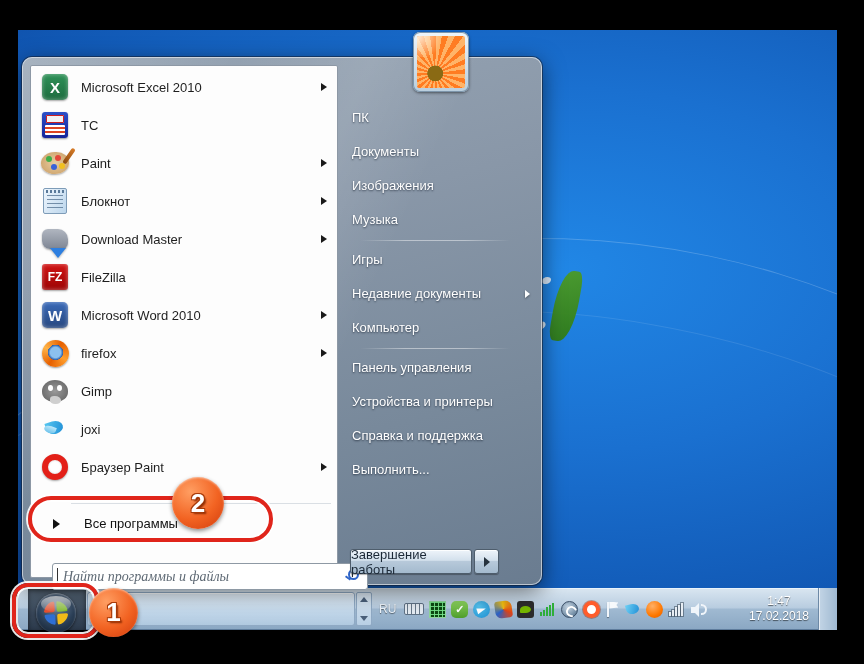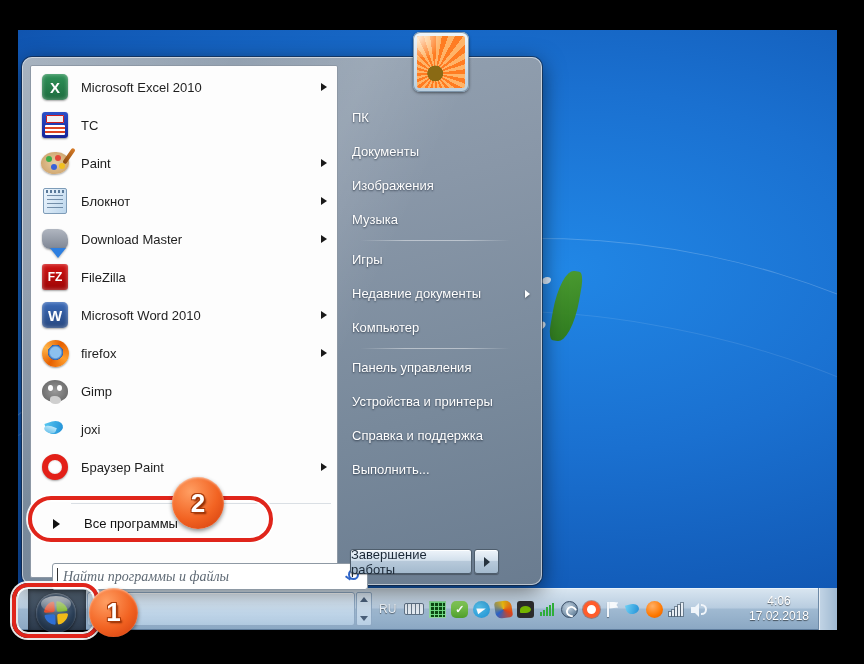--- a/index.html
+++ b/index.html
@@ -261,21 +261,21 @@
       <span></span>
       <span></span>
       <span></span>
     </span>
   <span class="tico spk">
       <span class="wave"></span>
     </span>
 </div>
 
 <div class="abs" id="clock">
-  <span>4:06</span>
+  <span>1:47</span>
   <span>17.02.2018</span>
 </div>
 <div class="abs" id="showdesk"></div>
 
 <div class="abs" id="menu"></div>
 
 <div class="abs" id="plist">
   <div id="prows">
     <div class="prow">
       <span class="picon">

